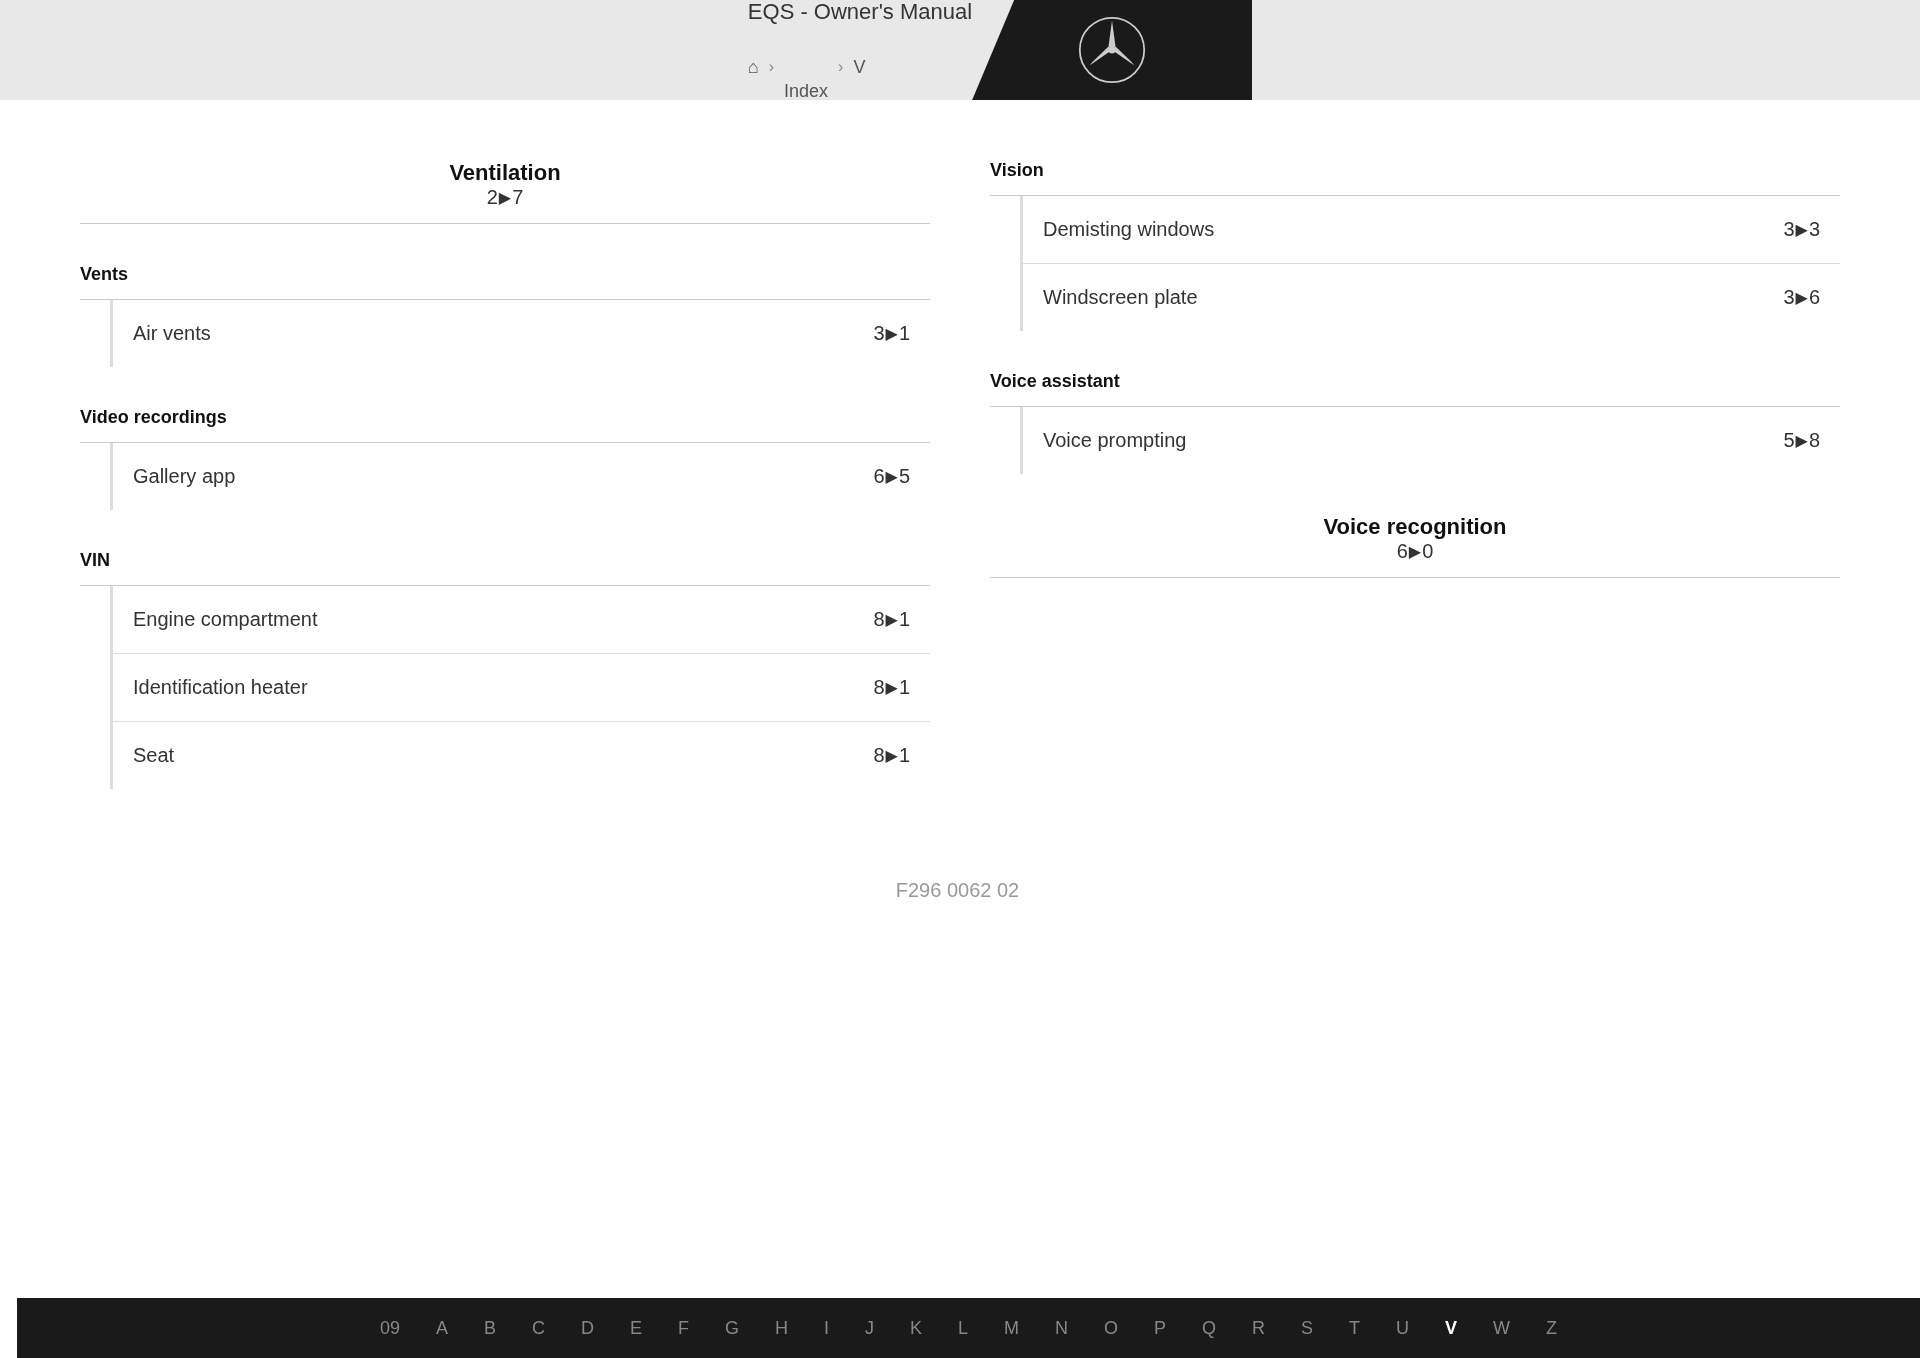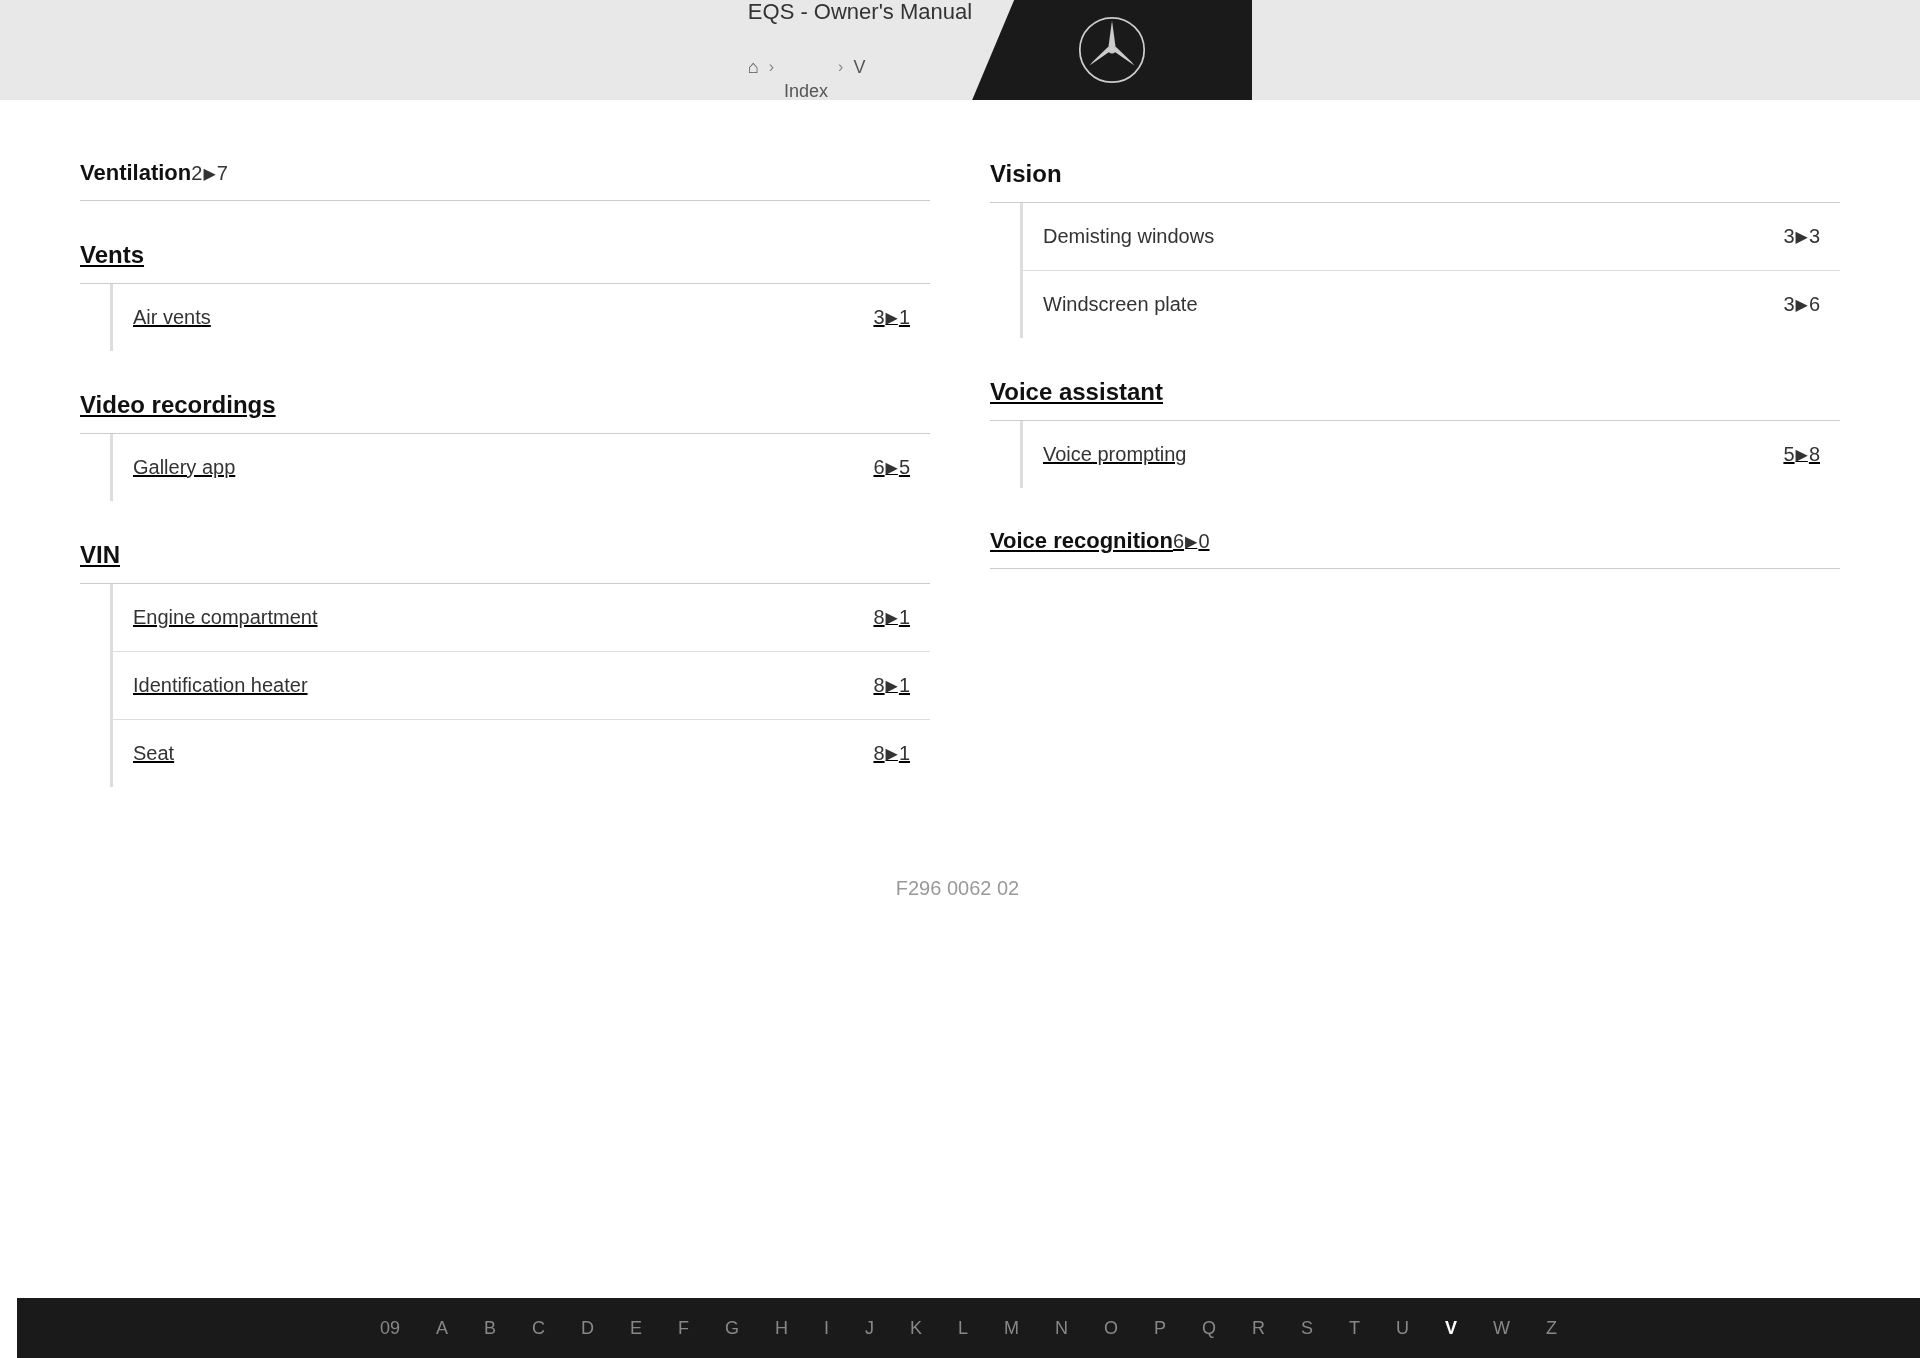--- a/index.html
+++ b/index.html
@@ -69,21 +69,21 @@
     }
     .left-column {
       flex: 1;
     }
     .right-column {
       flex: 1;
     }
 
     
     .section-header {
-      font-size: 24px;
+      font-size: 18px;
       font-weight: bold;
       color: #111;
       padding-bottom: 14px;
       border-bottom: 1px solid #ccc;
       margin-bottom: 0;
     }
     .section-block {
       margin-bottom: 30px;
     }
 
@@ -115,25 +115,26 @@
     }
     .arrow-icon {
       display: inline-block;
       font-size: 16px;
       margin: 0 1px;
     }
 
     
     .top-item {
       display: flex;
-      justify-content: flex-start;
+      justify-content: space-between;
       align-items: center;
       padding-bottom: 14px;
       border-bottom: 1px solid #ccc;
       margin-bottom: 0;
+      flex-direction: column;
     }
     .top-item-label {
       font-size: 22px;
       font-weight: bold;
       color: #111;
     }
 
     
     .bottom-nav {
       position: fixed;
@@ -164,21 +165,20 @@
     
     .doc-code {
       text-align: center;
       font-size: 20px;
       color: #999;
       padding: 20px 5px 80px 0;
     }
 
     .section-gap {
       margin-top: 40px;
-      text-decoration: underline;
     }
   </style>
 </head>
 <body>
 
 <div class="header">
   <div class="header-left">
     <div class="header-title">EQS - Owner's Manual</div>
     <div class="breadcrumb">
       <span class="home-icon">⌂</span>

